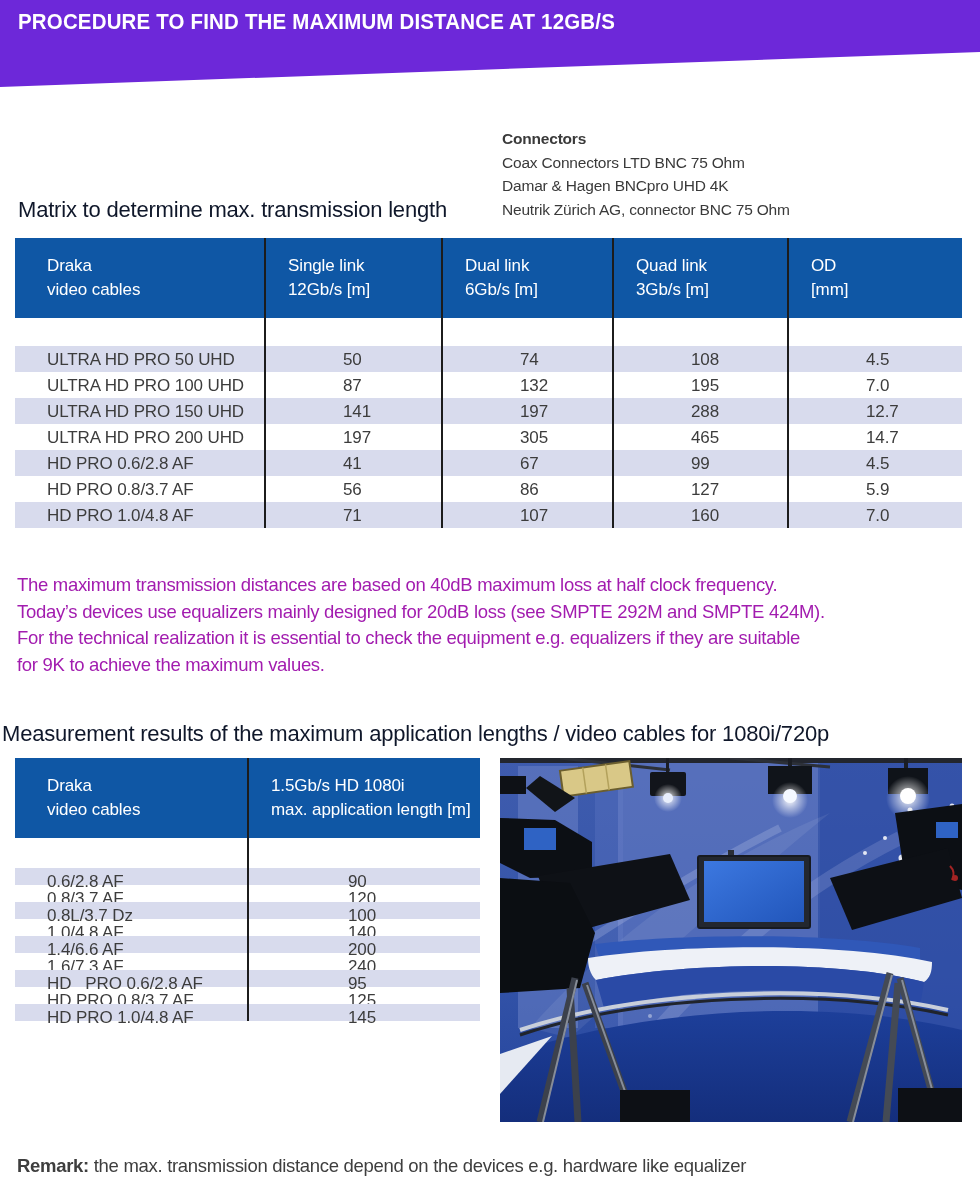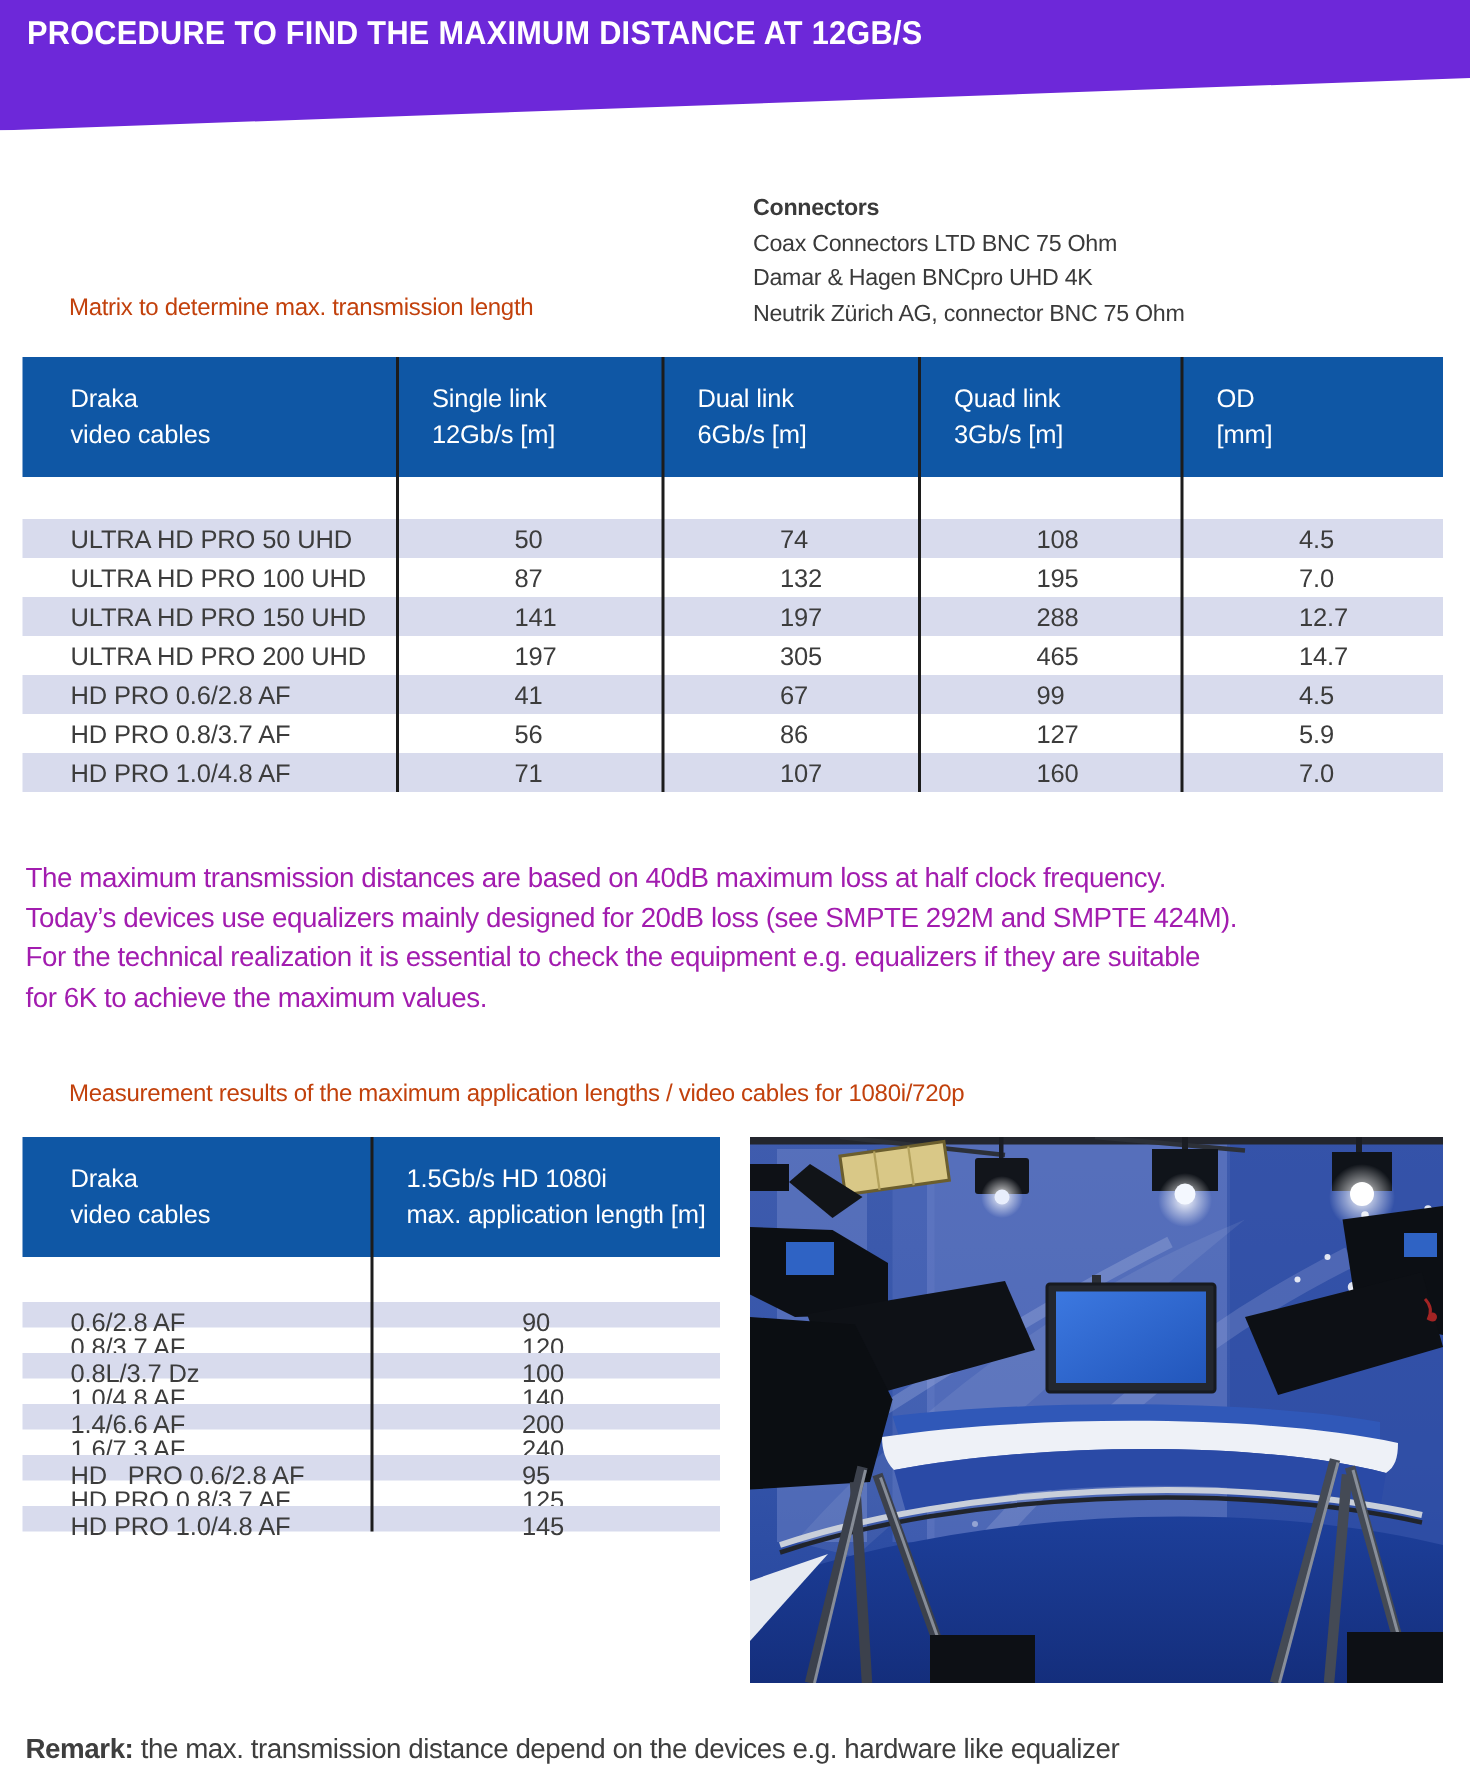--- a/index.html
+++ b/index.html
@@ -14,23 +14,23 @@
     clip-path:polygon(0 0,100% 0,100% 52px,0 87px);
   }
   .banner-title{
     position:absolute;left:18px;top:9px;font-size:22px;font-weight:bold;color:#ffffff;
     letter-spacing:0.2px;white-space:nowrap;transform:scaleX(0.93);transform-origin:0 0;
   }
   
   .connectors{position:absolute;left:502px;top:127px;font-size:15.5px;line-height:23.5px;color:#3a3a3a;letter-spacing:-0.2px;}
   .connectors .bold{font-weight:bold;}
   
-  .sec-title{position:absolute;font-size:16px;color:#c2410c;letter-spacing:-0.2px;white-space:nowrap;margin-left:28px;}
+  .sec-title{position:absolute;font-size:22px;color:#0f172a;letter-spacing:-0.2px;white-space:nowrap;}
   .sec1{left:18px;top:197px;}
-  .sec2{left:18px;top:721px;}
+  .sec2{left:2px;top:721px;}
   
   .tbl{position:absolute;font-size:17px;letter-spacing:-0.1px;}
   .tbl .vline{position:absolute;top:0;bottom:0;width:2px;background:#1c1c1c;z-index:5;}
   .trow{display:grid;position:relative;}
   .t1 .trow{grid-template-columns:250px 177px 171px 175px 174px;}
   .t2 .trow{grid-template-columns:233px 232px;}
   .thead{background:#0f57a5;color:#ffffff;height:80px;}
   .thead .hcell{display:flex;flex-direction:column;justify-content:center;line-height:24px;padding-left:23px;}
   .thead .hcell.first{padding-left:32px;}
   .tspacer1{height:28px;}
@@ -147,21 +147,21 @@
     <div class="c-val">107</div>
     <div class="c-val">160</div>
     <div class="c-val">7.0</div>
   </div>
 </div>
 
 <div class="para">
   <div>The maximum transmission distances are based on 40dB maximum loss at half clock frequency.</div>
   <div>Today’s devices use equalizers mainly designed for 20dB loss (see SMPTE 292M and SMPTE 424M).</div>
   <div>For the technical realization it is essential to check the equipment e.g. equalizers if they are suitable</div>
-  <div>for 6K to achieve the maximum values.</div>
+  <div>for 9K to achieve the maximum values.</div>
 </div>
 
 <div class="sec-title sec2">Measurement results of the maximum application lengths / video cables for 1080i/720p</div>
 
 <div class="tbl t2 tbl2">
   <div class="vline" style="left:232px"></div>
 
   <div class="trow thead">
     <div class="hcell first">
       <span>Draka</span>

